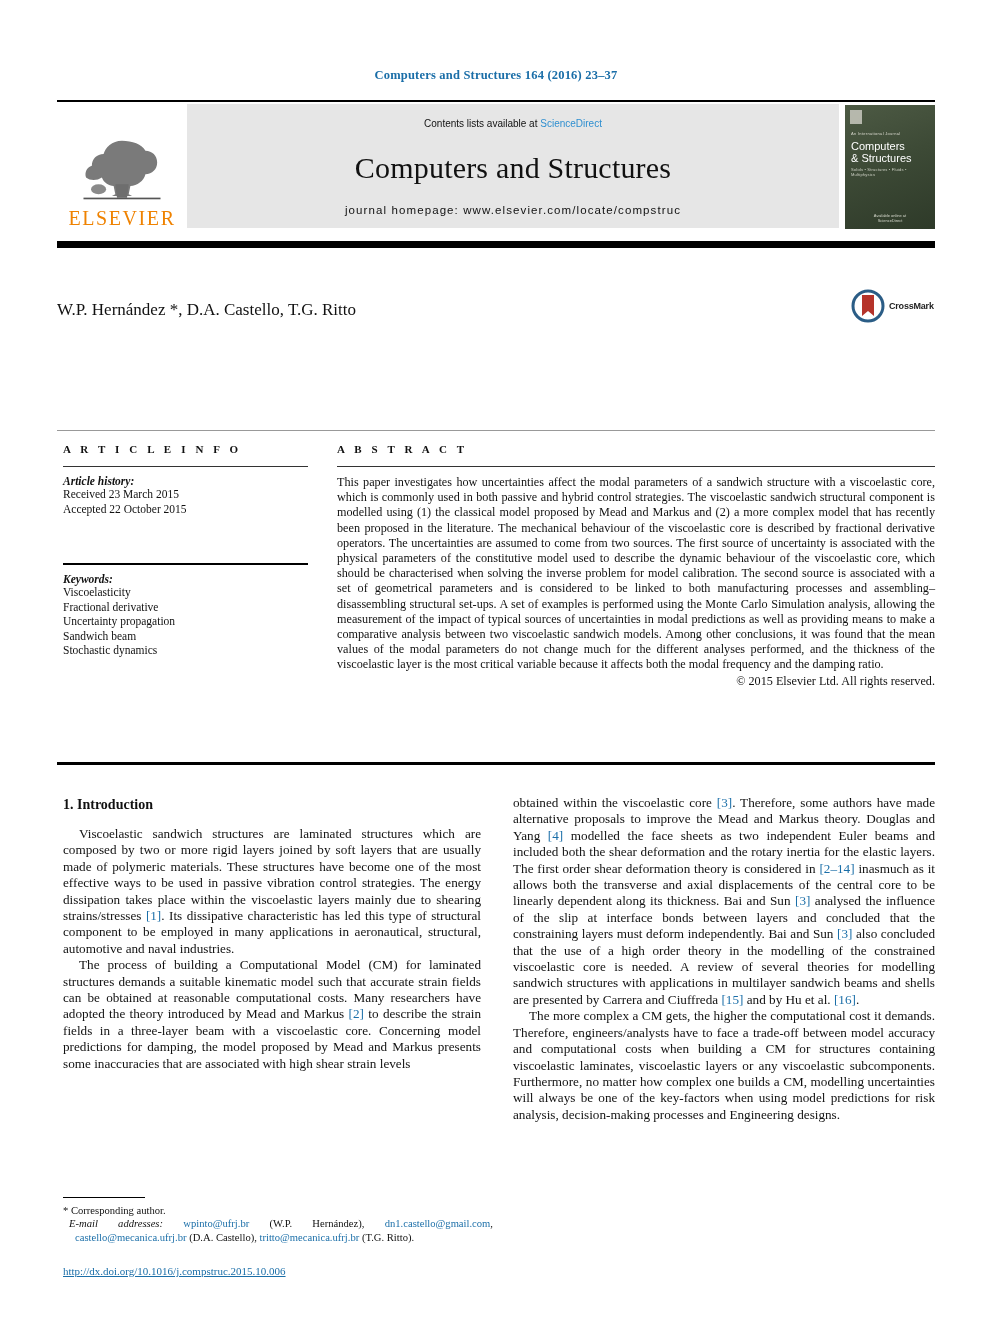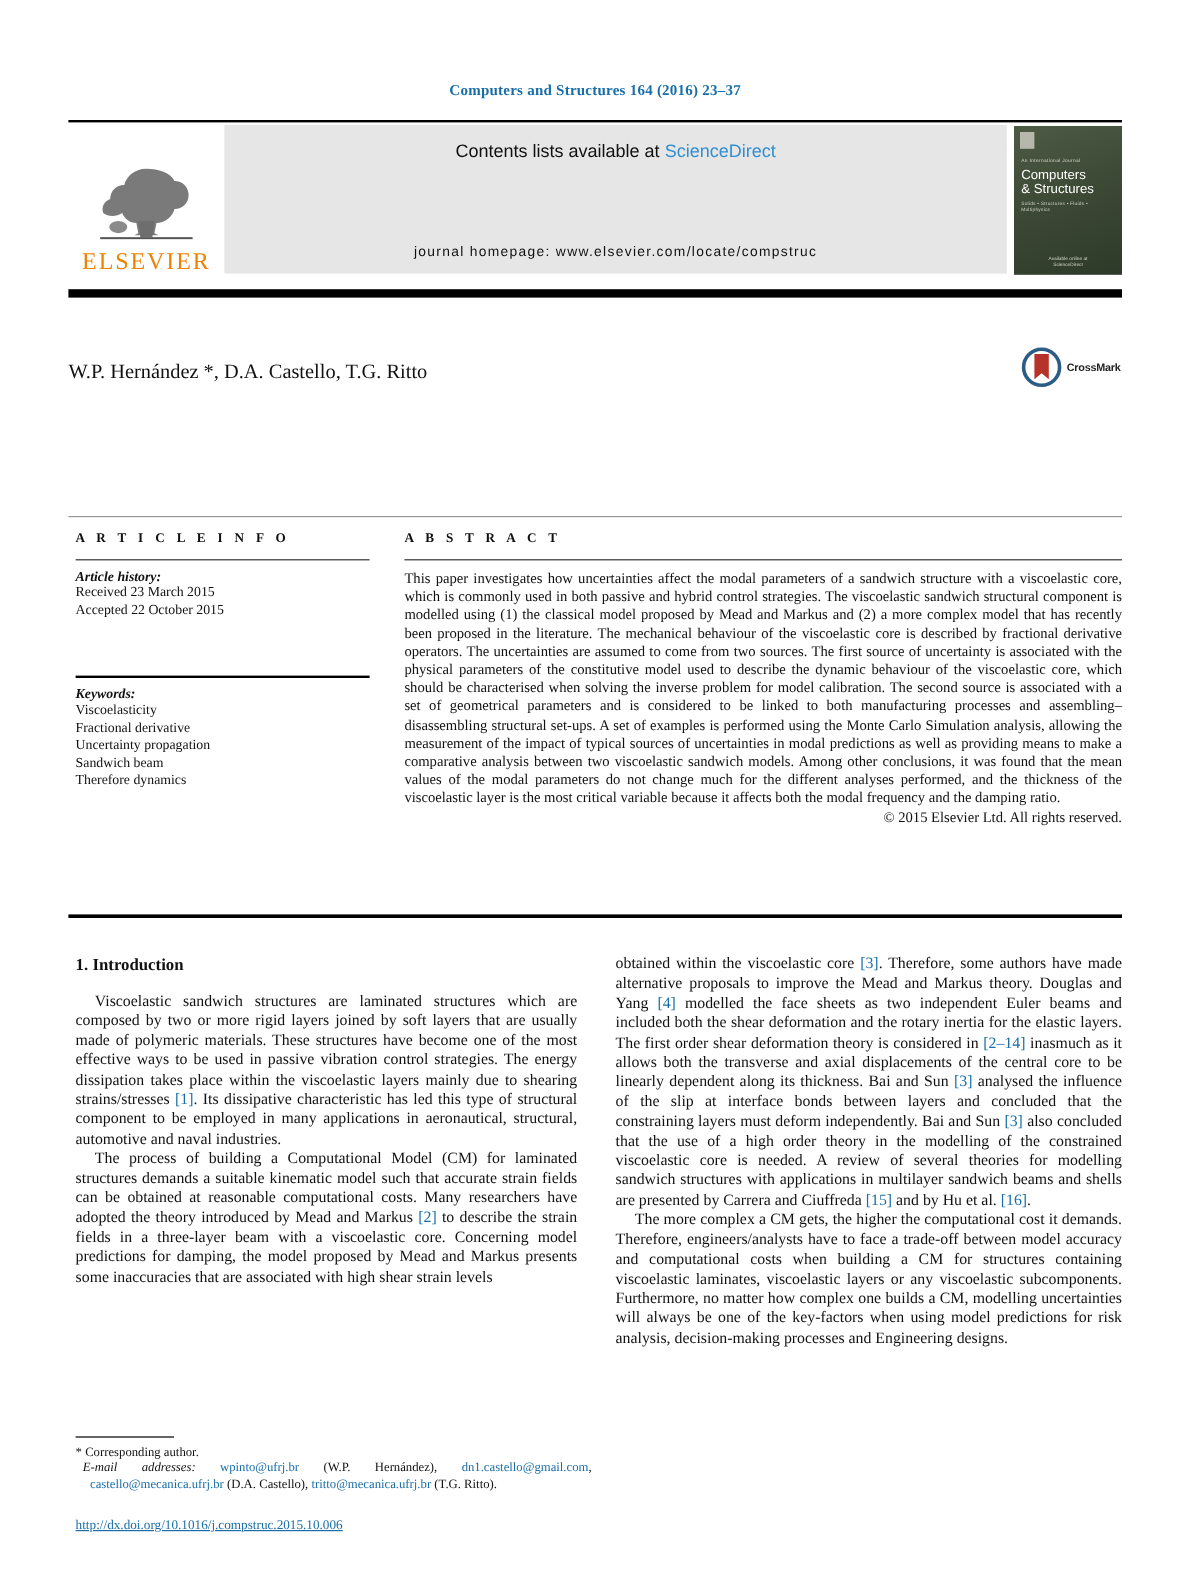--- a/index.html
+++ b/index.html
@@ -80,21 +80,21 @@
     display: flex;
     flex-direction: column;
     align-items: center;
     justify-content: flex-start;
     padding-top: 14px;
     box-sizing: border-box;
     position: relative;
   }
   .contents-line {
     font-family: "Liberation Sans", sans-serif;
-    font-size: 15px;
+    font-size: 10px;
     color: #111;
   }
   .contents-line .sd {
     color: #2f8fd0;
   }
   .journal-title {
     font-family: "Liberation Serif", serif;
     font-size: 30px;
     color: #111;
     margin-top: 22px;
@@ -414,20 +414,21 @@
           </g>
           <rect x="6" y="76" width="92" height="2" fill="#555"></rect>
         </svg>
         <div class="elsevier-word">ELSEVIER</div>
       </div>
 
       <div class="center-block">
         <div class="contents-line">
           <span>Contents lists available at </span><span class="sd">ScienceDirect</span>
         </div>
+        <div class="journal-title">Computers and Structures</div>
         <div class="homepage-line">journal homepage: www.elsevier.com/locate/compstruc</div>
       </div>
 
       <div class="cover-block">
         <div class="cover">
           <div class="cover-logo"></div>
           <div class="cover-kicker">An International Journal</div>
           <div class="cover-title">
             <div>Computers</div>
             <div>&amp; Structures</div>
@@ -467,21 +468,21 @@
     <div class="info-head">Article history:</div>
     <div class="info-line">Received 23 March 2015</div>
     <div class="info-line">Accepted 22 October 2015</div>
     <div class="kw-gap"></div>
     <div class="hr-thick"></div>
     <div class="info-head">Keywords:</div>
     <div class="info-line">Viscoelasticity</div>
     <div class="info-line">Fractional derivative</div>
     <div class="info-line">Uncertainty propagation</div>
     <div class="info-line">Sandwich beam</div>
-    <div class="info-line">Therefore dynamics</div>
+    <div class="info-line">Stochastic dynamics</div>
   </div>
 
   <div class="abstract-col">
     <div class="sec-label">A B S T R A C T</div>
     <div class="hr-thin"></div>
     <div class="abstract-body">This paper investigates how uncertainties affect the modal parameters of a sandwich structure with a viscoelastic core, which is commonly used in both passive and hybrid control strategies. The viscoelastic sandwich structural component is modelled using (1) the classical model proposed by Mead and Markus and (2) a more complex model that has recently been proposed in the literature. The mechanical behaviour of the viscoelastic core is described by fractional derivative operators. The uncertainties are assumed to come from two sources. The first source of uncertainty is associated with the physical parameters of the constitutive model used to describe the dynamic behaviour of the viscoelastic core, which should be characterised when solving the inverse problem for model calibration. The second source is associated with a set of geometrical parameters and is considered to be linked to both manufacturing processes and assembling–disassembling structural set-ups. A set of examples is performed using the Monte Carlo Simulation analysis, allowing the measurement of the impact of typical sources of uncertainties in modal predictions as well as providing means to make a comparative analysis between two viscoelastic sandwich models. Among other conclusions, it was found that the mean values of the modal parameters do not change much for the different analyses performed, and the thickness of the viscoelastic layer is the most critical variable because it affects both the modal frequency and the damping ratio.</div>
     <div class="copyright">© 2015 Elsevier Ltd. All rights reserved.</div>
   </div>
 
   <div class="rule-bottom"></div>

